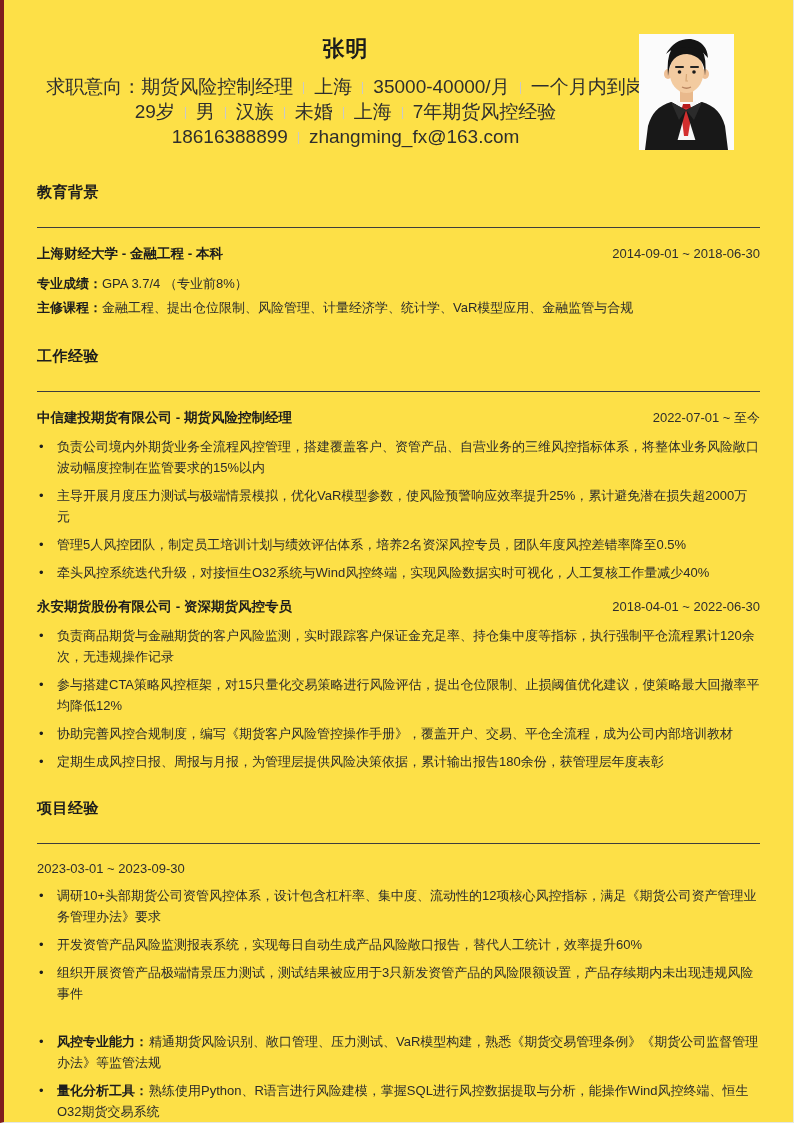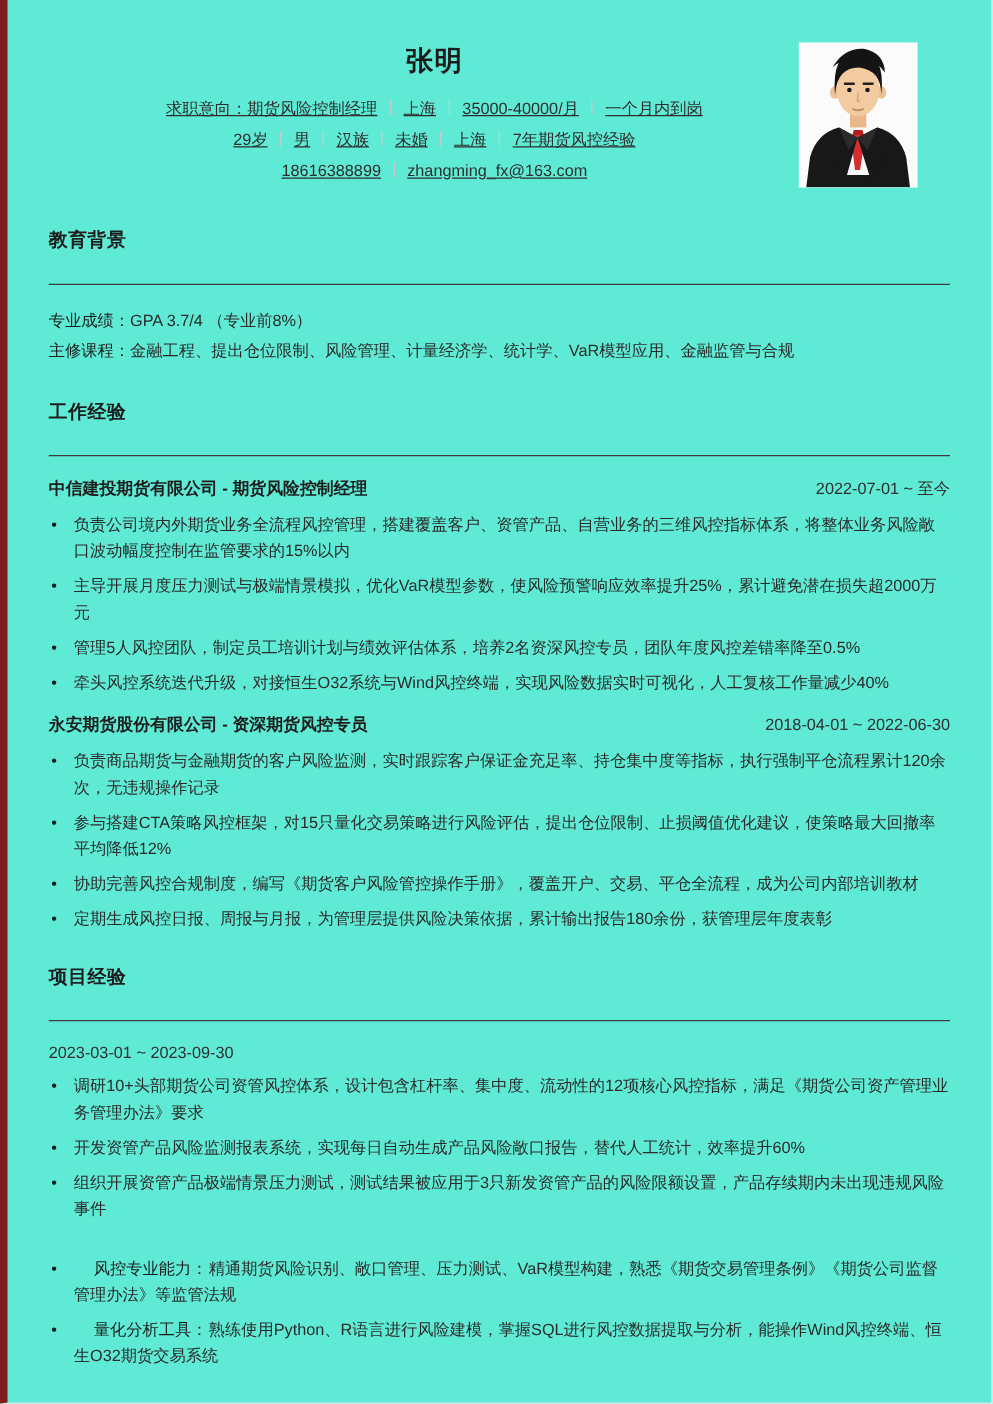--- a/index.html
+++ b/index.html
@@ -4,57 +4,57 @@
 <style>
   * { margin:0; padding:0; box-sizing:border-box; }
   html,body { background:#fff; }
   body {
     font-family: "Liberation Sans", "DejaVu Sans", sans-serif;
     color:#262626;
     -webkit-font-smoothing: antialiased;
   }
   .page {
     width:794px; height:1123px;
-    background:#5eead4;
+    background:#fde047;
     border-right:1px solid #e4e7e7;
     border-bottom:1px solid #e4e7e7;
-    border-left:6px solid #7f1d1d;
+    border-left:4px solid #7f1d1d;
     padding:26px 33px 0 33px;
     position:relative;
     overflow:hidden;
   }
   
   .header { position:relative; min-height:122px; }
   .header-text { width:617px; text-align:center; }
   .name { font-size:22px; font-weight:bold; color:#1c1c1c; letter-spacing:1px; margin-top:8px; margin-bottom:10px; }
-  .info-line { font-size:13px; color:#2e2e2e; line-height:25px; white-space:nowrap;text-decoration:underline; }
+  .info-line { font-size:19px; color:#2e2e2e; line-height:25px; white-space:nowrap; }
   .sep { display:inline-block; width:1px; height:12px; background:#c9c9c9; margin:0 10px; vertical-align:-1px; }
   .photo {
     position:absolute; top:0; right:26px; width:95px; height:116px;
     background:#fcfcfc; overflow:hidden;
   }
   
   .section { margin-top:27px; }
   .section-title {
     font-size:15px; font-weight:bold; color:#1d1d1d;
     padding-bottom:25px; border-bottom:1px solid #3d3d3d;
     margin-bottom:17px; letter-spacing:0.5px;
   }
   .head-row { display:flex; justify-content:space-between; align-items:baseline; margin-bottom:9px; }
   .head-left { font-size:13.5px; font-weight:bold; color:#1d1d1d; }
   .head-date { font-size:13px; color:#2e2e2e; font-weight:normal; }
   .kv-row { font-size:13px; line-height:24px; color:#2b2b2b; }
-  .kv-label { font-weight:normal; color:#1d1d1d; }
+  .kv-label { font-weight:bold; color:#1d1d1d; }
   .job { margin-bottom:15px; }
   .job:last-child { margin-bottom:0; }
   .bullet { display:flex; font-size:13px; line-height:21px; color:#2b2b2b; margin-bottom:7px; }
   .bullet .dot { flex:0 0 20px; text-align:left; padding-left:2px; }
   .bullet .dot::before { content:"•"; font-size:13px; color:#1d1d1d; }
   .btext { flex:1; }
-  .btext .kv-label { margin-right:1px;margin-left:16px; }
+  .btext .kv-label { margin-right:1px; }
 </style>
 </head>
 <body>
 
 <div class="page">
 
   <div class="header">
     <div class="header-text">
       <div class="name">张明</div>
       <div class="info-line">
@@ -101,20 +101,24 @@
         <circle cx="55" cy="38" r="1.8" fill="#1a1a1a"></circle>
 
         <path d="M47.5,40 L47,47 L49,47" stroke="#d8a876" stroke-width="1.2" fill="none"></path>
         <path d="M43,53 Q47.5,55.5 52,53" stroke="#b98560" stroke-width="1.3" fill="none"></path>
       </svg>
     </div>
   </div>
 
   <div class="section">
     <div class="section-title">教育背景</div>
+    <div class="head-row">
+      <span class="head-left">上海财经大学 - 金融工程 - 本科</span>
+      <span class="head-date">2014-09-01 ~ 2018-06-30</span>
+    </div>
     <div class="kv-row">
       <span class="kv-label">专业成绩：</span><span>GPA 3.7/4 （专业前8%）</span>
     </div>
     <div class="kv-row">
       <span class="kv-label">主修课程：</span><span>金融工程、提出仓位限制、风险管理、计量经济学、统计学、VaR模型应用、金融监管与合规</span>
     </div>
   </div>
 
   <div class="section">
     <div class="section-title">工作经验</div>

